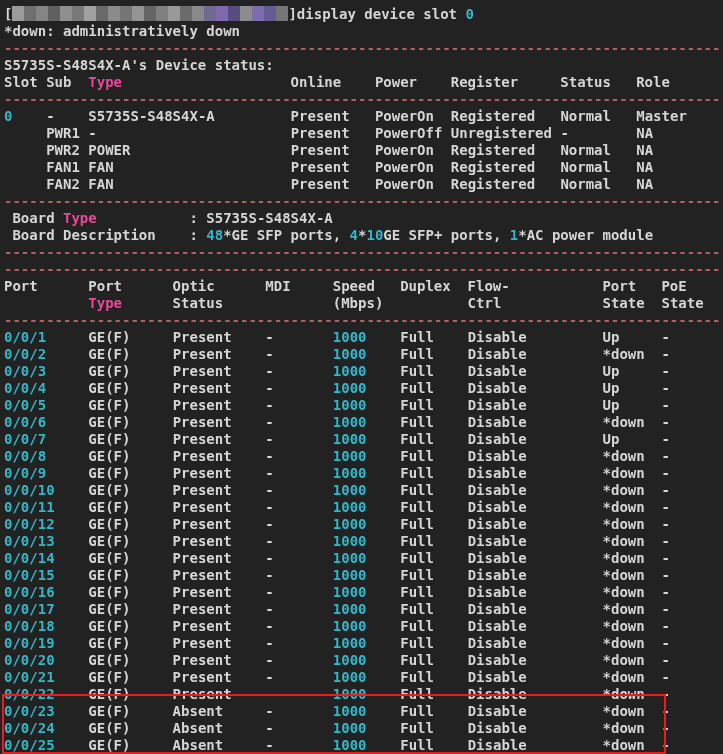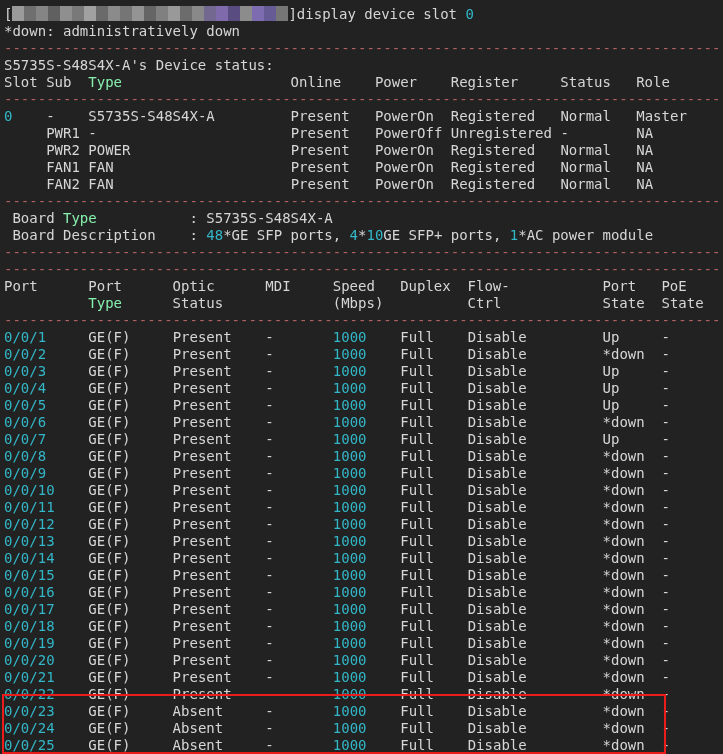--- a/index.html
+++ b/index.html
@@ -16,24 +16,24 @@
   }
   #terminal {
     position: absolute;
     inset: 0;
     padding: 6px 0 0 4px;
     font-family: "DejaVu Sans Mono", "Liberation Mono", monospace;
     font-size: 14px;
     line-height: 17px;
     white-space: pre;
   }
-  .line { height: 17px; white-space: pre; }
+  .line { height: 17px; white-space: pre; font-weight: bold; }
   .d { color: #d6d6d6; }
   .c { color: #33b7c8; }
-  .b { color: #86efac; }
+  .b { color: #ec4899; }
   .s { color: #b06060; }
   .mosaic {
     display: inline-block;
     height: 15px;
     vertical-align: -2px;
     white-space: nowrap;
   }
   .mblock {
     display: inline-block;
     width: 12px;

